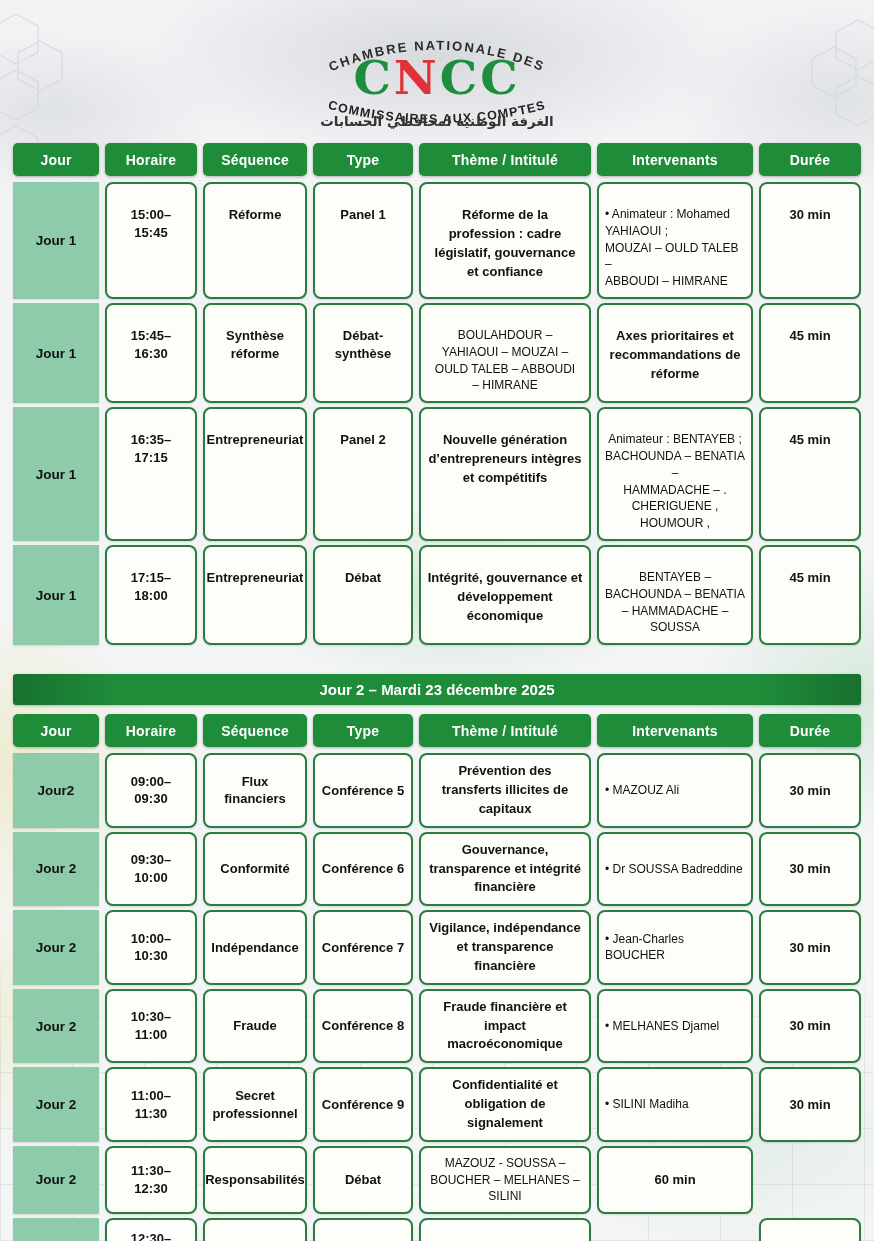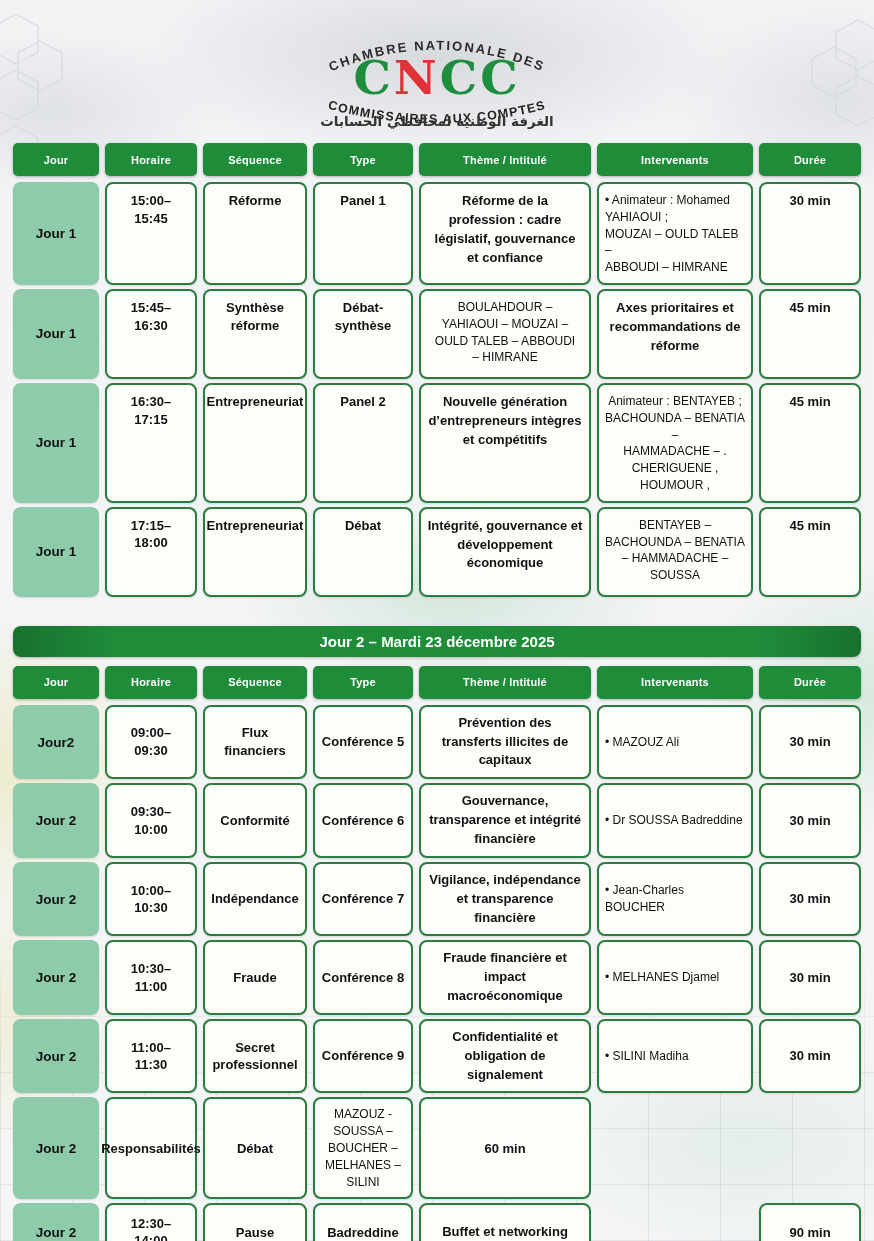--- a/index.html
+++ b/index.html
@@ -51,51 +51,51 @@
   .grid{
     display:grid;
     grid-template-columns:86px 92px 104px 100px 172px 156px 102px;
     column-gap:6px;
     width:848px;
   }
   .thead{margin-top:5px;position:relative;z-index:2}
   .hbtn{
     height:33px;background:var(--green);color:#fff;
     border-radius:5px;display:flex;align-items:center;justify-content:center;
-    font-weight:bold;font-size:11px;letter-spacing:.2px;
+    font-weight:bold;font-size:14px;letter-spacing:.2px;
     box-shadow:0 1px 3px rgba(0,0,0,.28);
   }
   .rows{margin-top:6px;display:flex;flex-direction:column;row-gap:4px;position:relative;z-index:2}
   .row{align-items:stretch}
   .day-cell{
-    background:var(--day);border-radius:8px;
+    background:var(--day);border-radius:0;
     display:flex;align-items:center;justify-content:center;
     font-weight:bold;font-size:13.5px;color:var(--ink);
     box-shadow:0 1px 2px rgba(0,0,0,.12);
   }
   .box{
     background:#fdfdfa;border:2px solid var(--border);border-radius:8px;
     box-shadow:0 1px 2px rgba(0,0,0,.12);
     display:flex;flex-direction:column;align-items:center;
     padding:7px 6px;text-align:center;color:var(--ink);
   }
   .box.bold{font-weight:bold;font-size:13px;line-height:1.35}
   .box.theme{font-weight:bold;font-size:13px;line-height:1.45;justify-content:flex-start}
   .box.intervenants{font-size:12px;line-height:1.4;font-weight:normal}
   .box.intervenants.bulleted{align-items:flex-start;text-align:left}
   .pre{white-space:pre-line}
   .spacer{visibility:hidden}
   .t1 .row{min-height:90px}
-  .t1 .box{padding-top:8px}
+  .t1 .box{padding-top:22px}
   .t2 .row{min-height:58px}
   .t2 .box{justify-content:center}
   .t2 .box.theme{justify-content:center}
 
   .banner{
-    margin-top:29px;width:848px;height:31px;border-radius:8px;
+    margin-top:29px;width:848px;height:31px;border-radius:3px;
     background:linear-gradient(90deg,var(--green-dark),var(--green) 12%,var(--green) 88%,var(--green-dark));
     color:#fff;font-weight:bold;font-size:15px;
     display:flex;align-items:center;justify-content:center;
     box-shadow:0 1px 3px rgba(0,0,0,.25);
     position:relative;z-index:2;
   }
   .thead.second{margin-top:9px}
 </style>
 </head>
 <body>
@@ -167,21 +167,21 @@
           <div class="box bold">Débat-synthèse</div>
           <div class="box intervenants pre">BOULAHDOUR –
 YAHIAOUI – MOUZAI –
 OULD TALEB – ABBOUDI
 – HIMRANE</div>
           <div class="box theme">Axes prioritaires et recommandations de réforme</div>
           <div class="box bold">45 min</div>
         </div>
         <div class="row grid">
           <div class="day-cell">Jour 1</div>
-          <div class="box bold pre">16:30–
+          <div class="box bold pre">16:35–
 17:15</div>
           <div class="box bold">Entrepreneuriat</div>
           <div class="box bold">Panel 2</div>
           <div class="box theme">Nouvelle génération d’entrepreneurs intègres et compétitifs</div>
           <div class="box intervenants pre">Animateur : BENTAYEB  ;
 BACHOUNDA – BENATIA –
 HAMMADACHE – .
 CHERIGUENE , HOUMOUR ,</div>
           <div class="box bold">45 min</div>
         </div>
@@ -260,20 +260,22 @@
           <div class="box bold pre">11:00–
 11:30</div>
           <div class="box bold">Secret professionnel</div>
           <div class="box bold">Conférence 9</div>
           <div class="box theme">Confidentialité et obligation de signalement</div>
           <div class="box intervenants pre bulleted">•  SILINI Madiha</div>
           <div class="box bold">30 min</div>
         </div>
         <div class="row grid">
           <div class="day-cell">Jour 2</div>
+          <div class="box bold pre">11:30–
+12:30</div>
           <div class="box bold">Responsabilités</div>
           <div class="box bold">Débat</div>
           <div class="box intervenants pre">MAZOUZ - SOUSSA –
 BOUCHER – MELHANES –
 SILINI</div>
           <div class="box bold">60 min</div>
         </div>
         <div class="row grid">
           <div class="day-cell">Jour 2</div>
           <div class="box bold pre">12:30–

